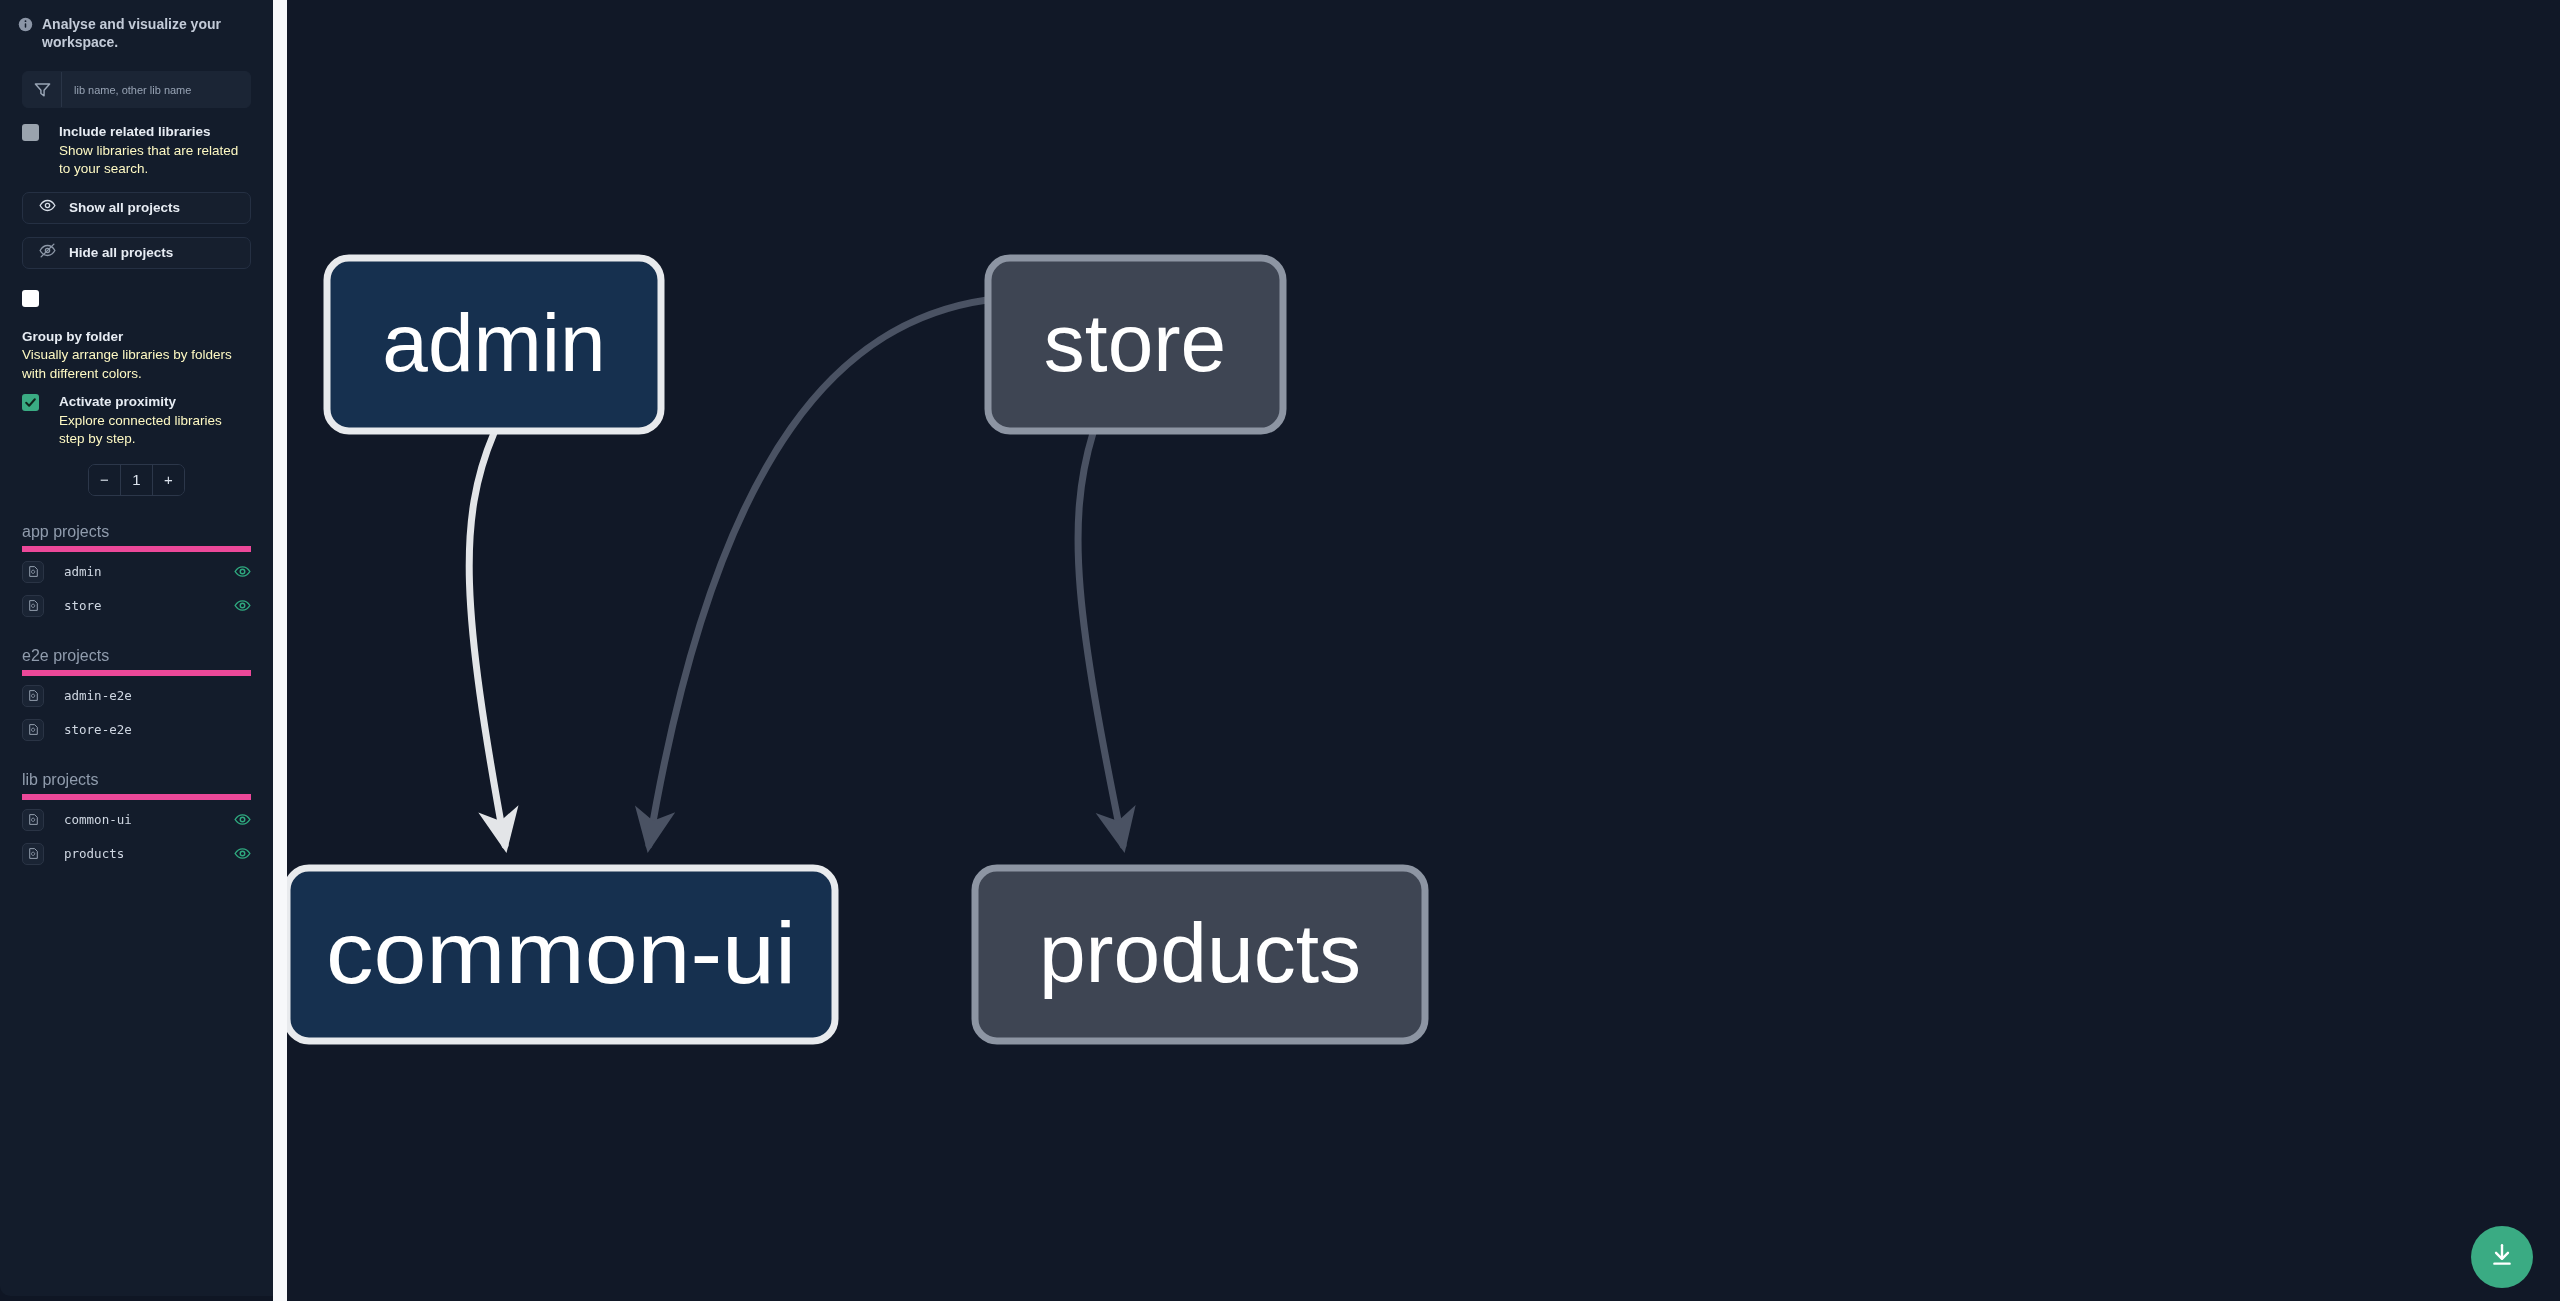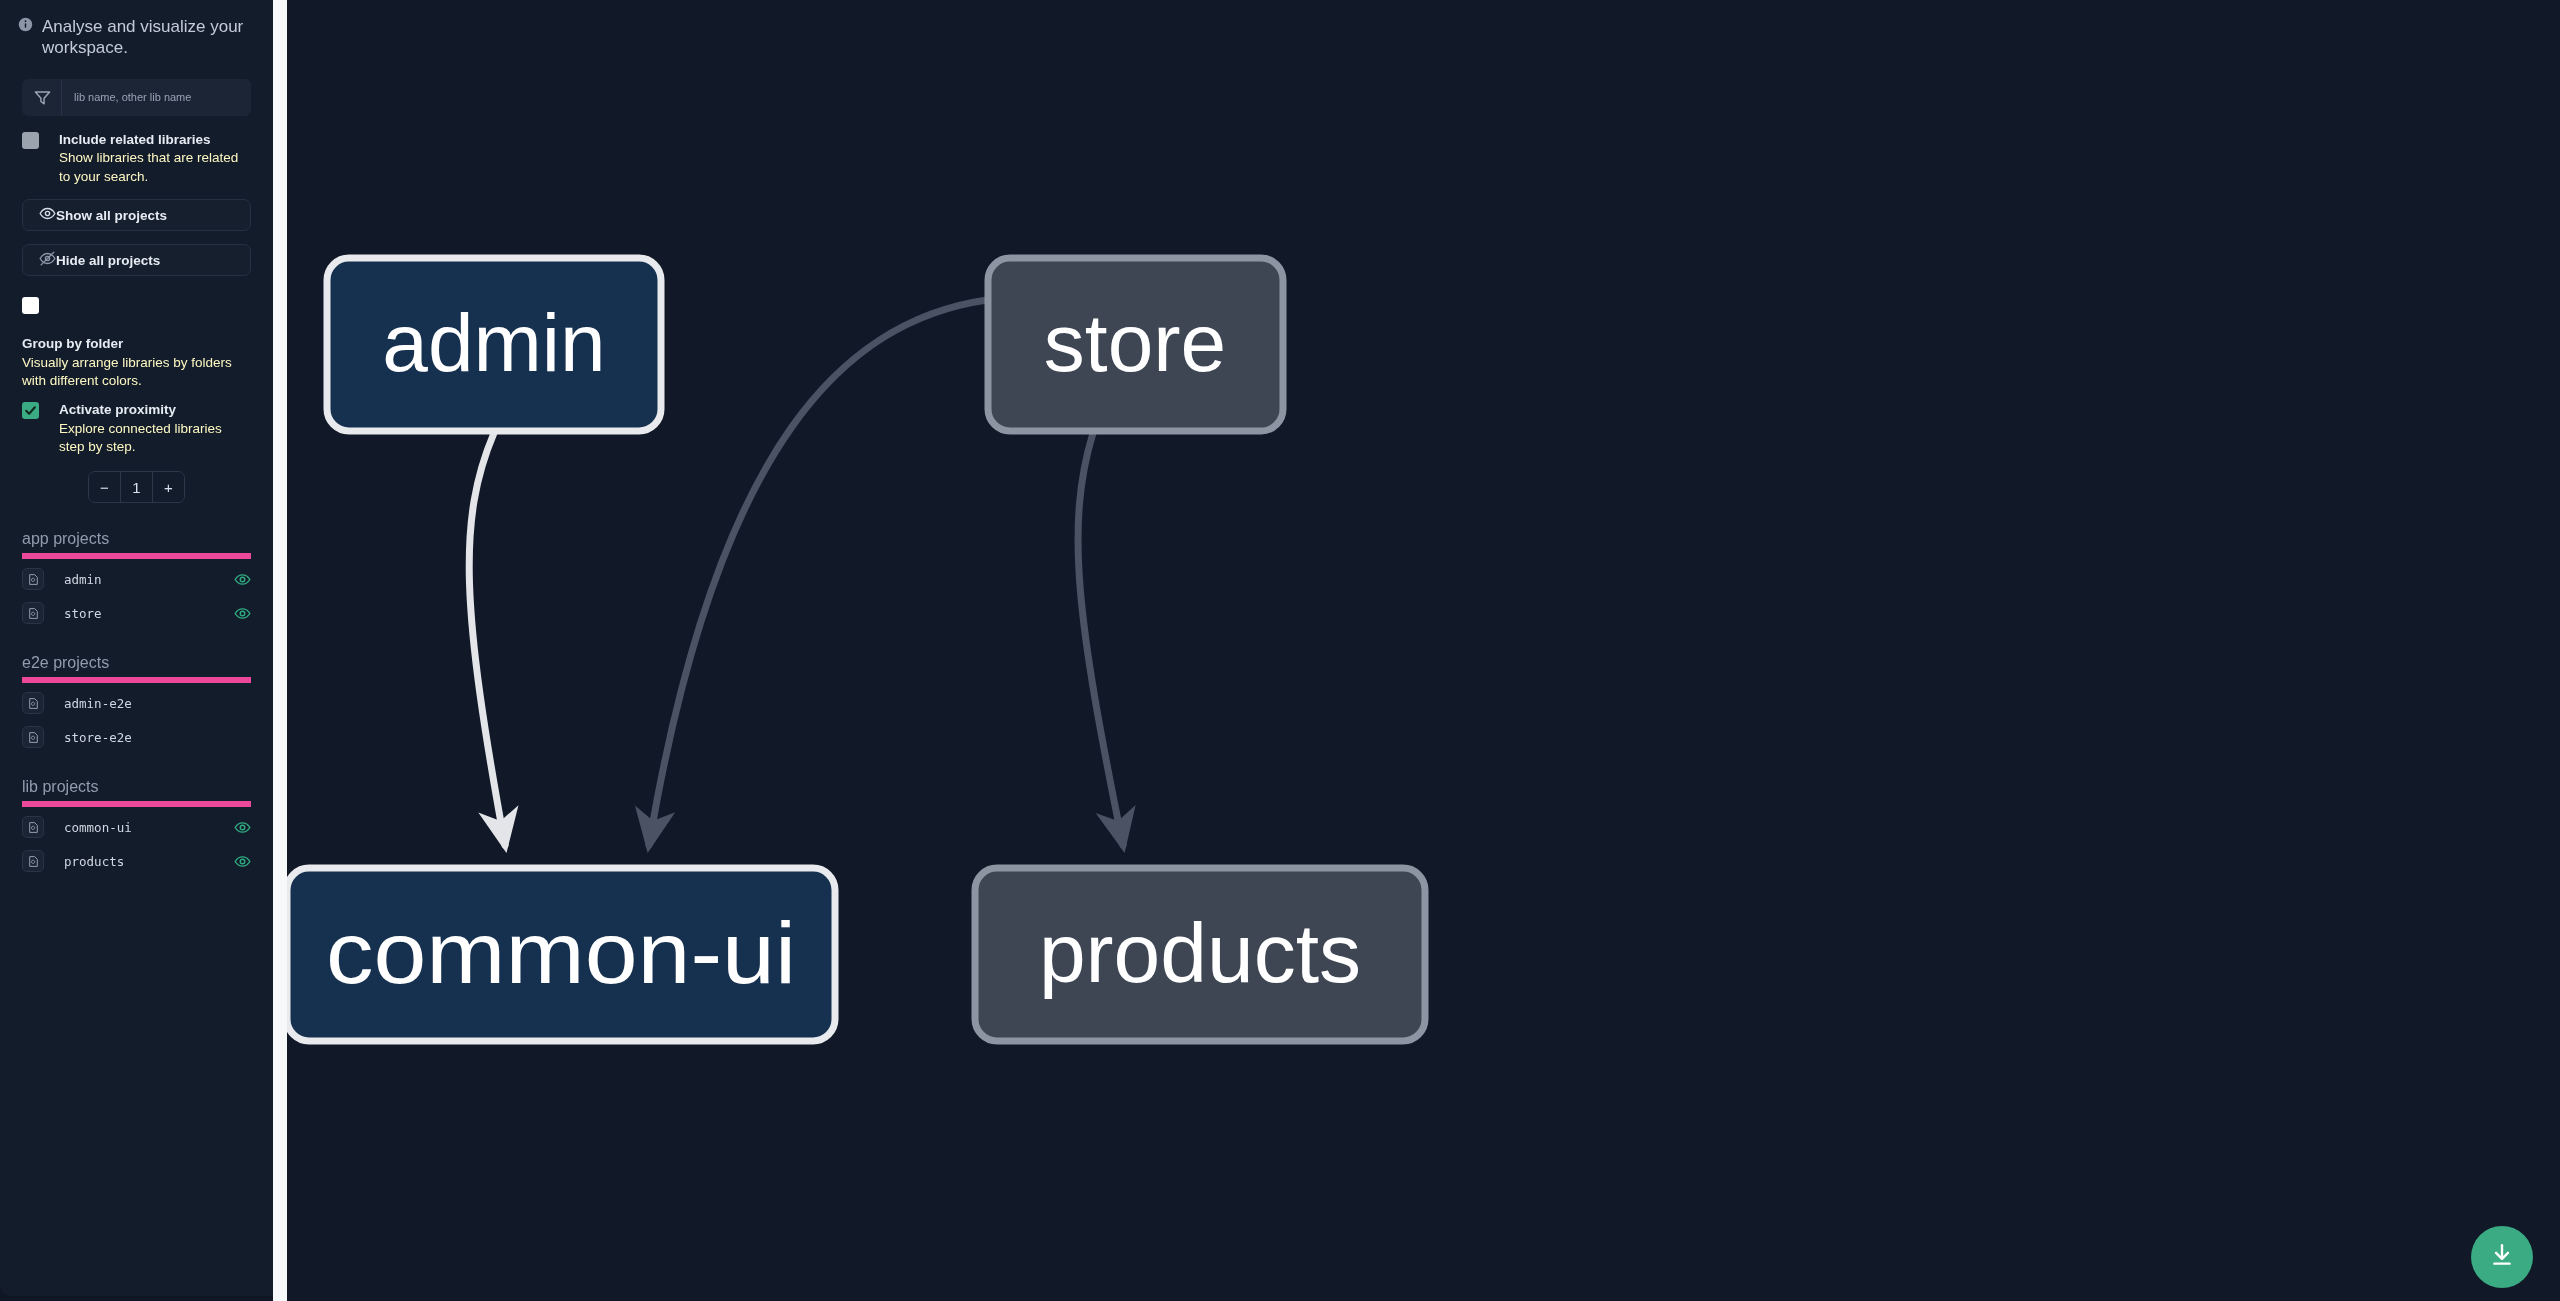--- a/index.html
+++ b/index.html
@@ -33,21 +33,21 @@
     white-space: nowrap;
   }
   .monitor-icon { margin-left: 16px; width: 22px; height: 22px; flex:0 0 auto; display:block; }
 
   .sb-tagline {
     display: flex; align-items: flex-start;
     padding: 16px 20px 10px 18px;
     gap: 9px;
   }
   .info-icon { width: 15px; height: 15px; flex:0 0 auto; margin-top: 1px;}
-  .sb-tagline-text { color: #c3cbd8; font-size: 17px; line-height: 1.25; }
+  .sb-tagline-text { color: #c3cbd8; font-size: 14px; line-height: 1.25; font-weight: bold; }
 
   .sb-body { padding: 10px 22px 0 22px; }
 
   .filter-row {
     display: flex; align-items: stretch;
     height: 37px;
     background: #1b2535;
     border-radius: 6px;
     overflow: hidden;
     border: 1px solid #1b2535;
@@ -78,21 +78,21 @@
   .check-title { color: #e7ecf3; font-size: 13.5px; font-weight: bold; line-height: 1.25; }
   .check-desc { color: #fef9c3; font-size: 13.5px; line-height: 1.36; margin-top: 1px; }
 
   .pill-btn {
     margin-top: 13px;
     height: 32px; width: 100%;
     background: #161f2e;
     border: 1px solid #253043;
     border-radius: 7px;
     display: flex; align-items: center;
-    padding-left: 16px; 
+    padding-left: 16px; gap: 13px;
     cursor: pointer;
   }
   .pill-btn .lbl { color: #e7ecf3; font-size: 13.5px; font-weight: bold; }
   .pill-btn svg { width: 17px; height: 17px; flex:0 0 auto; }
 
   .stepper {
     margin: 15px auto 0 auto;
     width: 97px; height: 32px;
     display: flex;
     border: 1px solid #2c3span; border-radius: 7px;

